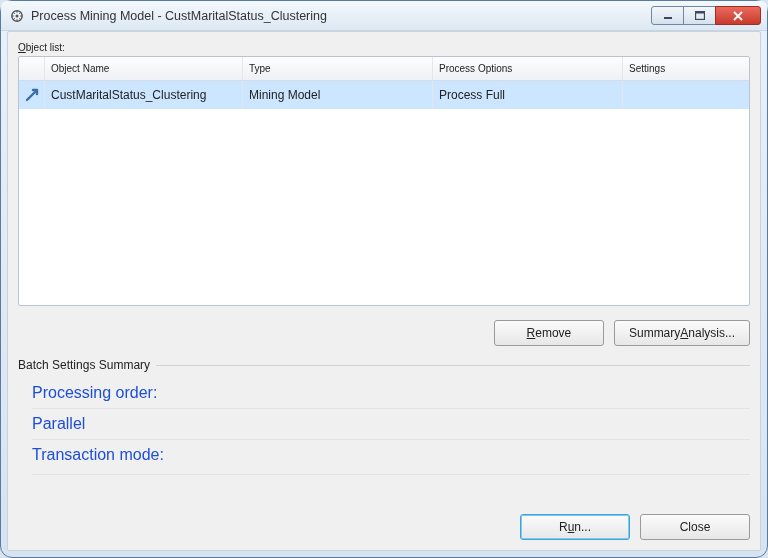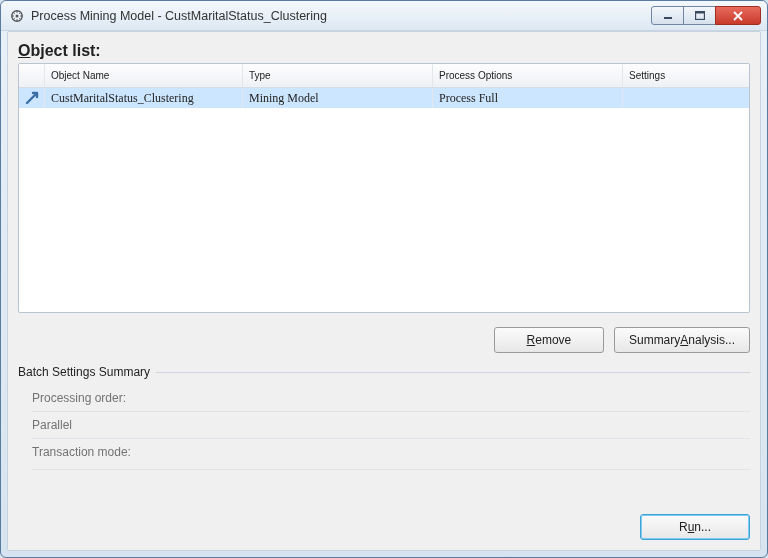--- a/index.html
+++ b/index.html
@@ -11,21 +11,21 @@
   overflow: hidden;
   font-family: "Segoe UI", Tahoma, sans-serif;
   font-size: 12px;
   background: #d8e4ef;
 }
 .window {
   width: 768px;
   height: 558px;
   background: linear-gradient(#e9f1f9, #d6e3f0);
   border: 1px solid #5a7ba0;
-  border-radius: 6px;
+  border-radius: 12px;
   position: relative;
 }
 .titlebar {
   height: 30px;
   display: flex;
   align-items: center;
   padding: 0 6px 0 8px;
   background: linear-gradient(#f4f8fc, #dde8f3);
   border-bottom: 1px solid #c8d5e3;
   border-top-left-radius: 6px;
@@ -68,24 +68,23 @@
 }
 .client {
   position: absolute;
   top: 30px; left: 6px; right: 6px; bottom: 6px;
   background: #f0f0f0;
   border: 1px solid #c7d2df;
   border-radius: 2px;
   padding: 8px 10px 10px 10px;
 }
 .section-label {
-  font-size: 16px;
+  font-size: 10px;
   color: #222;
   margin: 2px 0 3px 0;
-  font-weight: bold;
 }
 .section-label .underline { text-decoration: underline; }
 .table-box {
   width: 100%;
   height: 250px;
   background: #fff;
   border: 1px solid #b9c4d1;
   border-radius: 2px;
   overflow: hidden;
 }
@@ -106,25 +105,24 @@
   overflow: hidden;
 }
 .th:last-child, .td:last-child { border-right: none; }
 .col-icon { width: 26px; padding:0; justify-content:center; }
 .col-name { width: 198px; }
 .col-type { width: 190px; }
 .col-proc { width: 190px; }
 .col-settings { flex:1; }
 .trow {
   display: flex;
-  height: 20px;
+  height: 28px;
   background: #cde6ff;
   font-size: 12px;
   color: #222;
-  font-family: Liberation Serif, serif;
 }
 .trow .col-icon svg { display:block; }
 .action-row {
   display: flex;
   justify-content: flex-end;
   gap: 10px;
   margin-top: 14px;
 }
 .btn {
   height: 26px;
@@ -154,22 +152,22 @@
 }
 .fieldset-label::after {
   content:"";
   flex:1;
   height:1px;
   background:#cfd4db;
   margin-left:6px;
 }
 .summary-block {
   padding: 6px 0 0 14px;
-  font-size: 12px;
-  color: #737373;
+  font-size: 16px;
+  color: #1d4ed8;
 }
 .summary-row {
   padding: 6px 0;
   border-top: 1px solid #e0e3e8;
 }
 .summary-row.first { border-top: none; }
 .summary-hr { border-top:1px solid #e0e3e8; height:1px; margin-top:4px;}
 .bottom-row {
   position: absolute;
   right: 10px;
@@ -255,16 +253,17 @@
       <div class="summary-row">Transaction mode:</div>
       <div class="summary-hr"></div>
     </div>
 
     <div class="bottom-row">
       <div class="btn default">
           <span>R</span>
           <span class="u">u</span>
           <span>n...</span>
         </div>
+      <div class="btn">Close</div>
     </div>
 
   </div>
 </div>
 
 </body></html>

